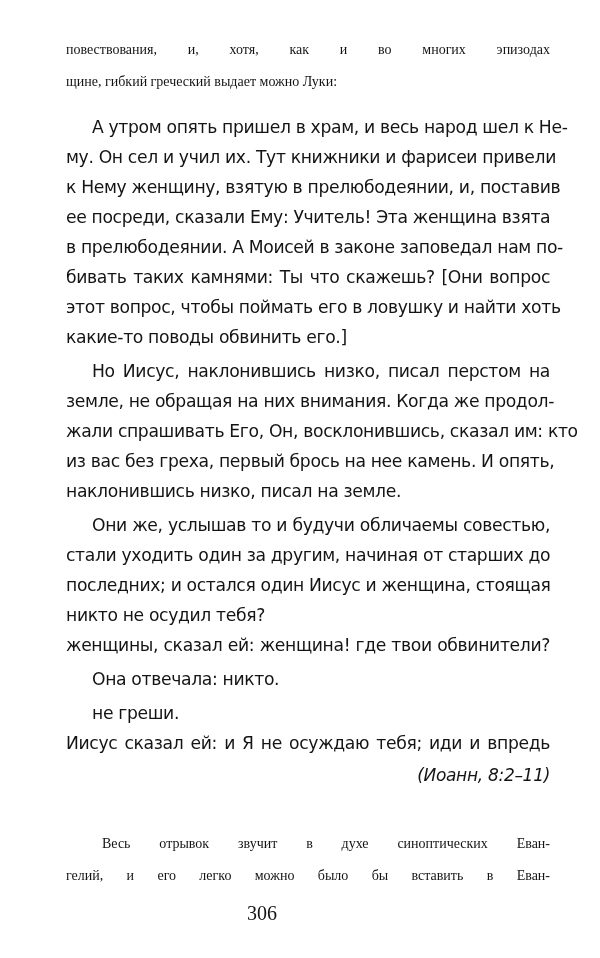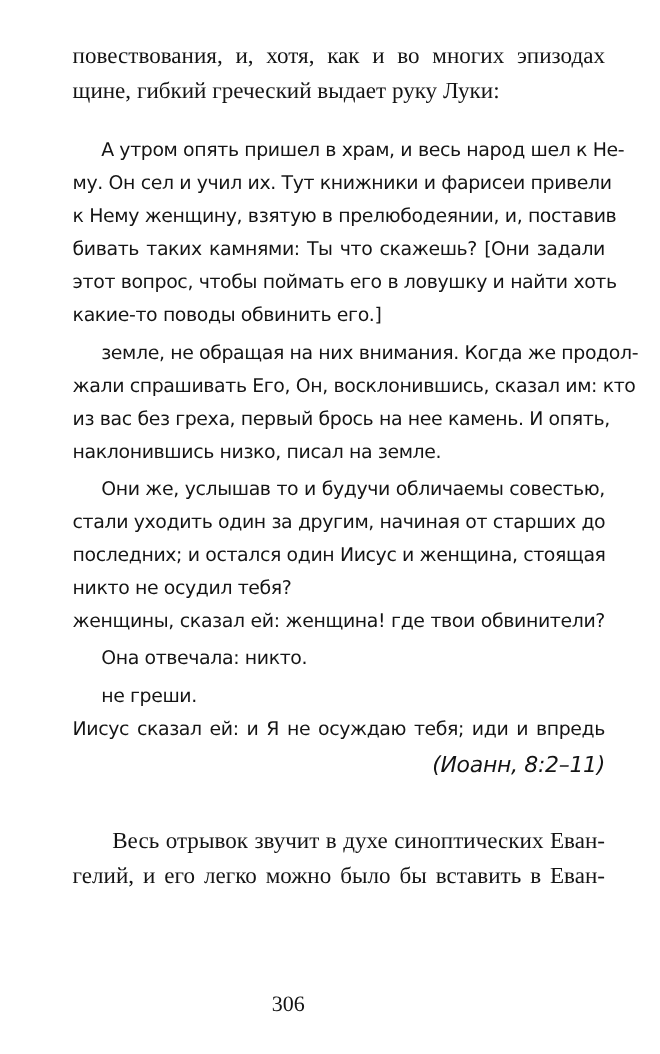--- a/index.html
+++ b/index.html
@@ -15,35 +15,35 @@
       color: #141414;
     }
     .page {
       position: absolute;
       left: 66px;
       top: 34px;
       width: 484px;
     }
     .serif-para {
       font-family: "Liberation Serif", "DejaVu Serif", serif;
-      font-size: 21px;
+      font-size: 14px;
       line-height: 32px;
       margin: 0;
     }
     .serif-para .line {
       display: block;
       white-space: nowrap;
       text-align: justify;
       text-align-last: justify;
     }
     .serif-para .line.last {
       text-align-last: left;
     }
     .quote {
-      margin-top: 24px;
+      margin-top: 14px;
       font-family: "DejaVu Sans", "Liberation Sans", sans-serif;
       font-size: 17.2px;
       line-height: 30px;
       letter-spacing: -0.35px;
     }
     .quote p {
       margin: 0 0 4px 0;
     }
     .quote .line {
       display: block;
@@ -53,21 +53,21 @@
     }
     .quote .line.last {
       text-align-last: left;
     }
     .quote p .line:first-child {
       text-indent: 26px;
     }
     .citation {
       font-family: "DejaVu Sans", "Liberation Sans", sans-serif;
       font-style: italic;
-      font-size: 20px;
+      font-size: 17px;
       line-height: 30px;
       text-align: right;
       margin-top: -2px;
       letter-spacing: -0.3px;
     }
     .closing {
       margin-top: 38px;
     }
     .page-number {
       position: absolute;
@@ -80,33 +80,36 @@
       line-height: 24px;
     }
   </style>
 </head>
 <body>
 
 <div class="page">
 
   <div class="serif-para">
     <span class="line">повествования, и, хотя, как и во многих эпизодах</span>
-    <span class="line last">щине, гибкий греческий выдает руку Луки:</span>
+    <span class="line last">щине, гибкий греческий выдает можно Луки:</span>
   </div>
 
   <div class="quote">
     <p>
       <span class="line">А утром опять пришел в храм, и весь народ шел к Не-</span>
       <span class="line">му. Он сел и учил их. Тут книжники и фарисеи привели</span>
       <span class="line">к Нему женщину, взятую в прелюбодеянии, и, поставив</span>
-      <span class="line">бивать таких камнями: Ты что скажешь? [Они задали</span>
+      <span class="line">ее посреди, сказали Ему: Учитель! Эта женщина взята</span>
+      <span class="line">в прелюбодеянии. А Моисей в законе заповедал нам по-</span>
+      <span class="line">бивать таких камнями: Ты что скажешь? [Они вопрос</span>
       <span class="line">этот вопрос, чтобы поймать его в ловушку и найти хоть</span>
       <span class="line last">какие-то поводы обвинить его.]</span>
     </p>
     <p>
+      <span class="line">Но Иисус, наклонившись низко, писал перстом на</span>
       <span class="line">земле, не обращая на них внимания. Когда же продол-</span>
       <span class="line">жали спрашивать Его, Он, восклонившись, сказал им: кто</span>
       <span class="line">из вас без греха, первый брось на нее камень. И опять,</span>
       <span class="line last">наклонившись низко, писал на земле.</span>
     </p>
     <p>
       <span class="line">Они же, услышав то и будучи обличаемы совестью,</span>
       <span class="line">стали уходить один за другим, начиная от старших до</span>
       <span class="line">последних; и остался один Иисус и женщина, стоящая</span>
       <span class="line last">никто не осудил тебя?</span>

